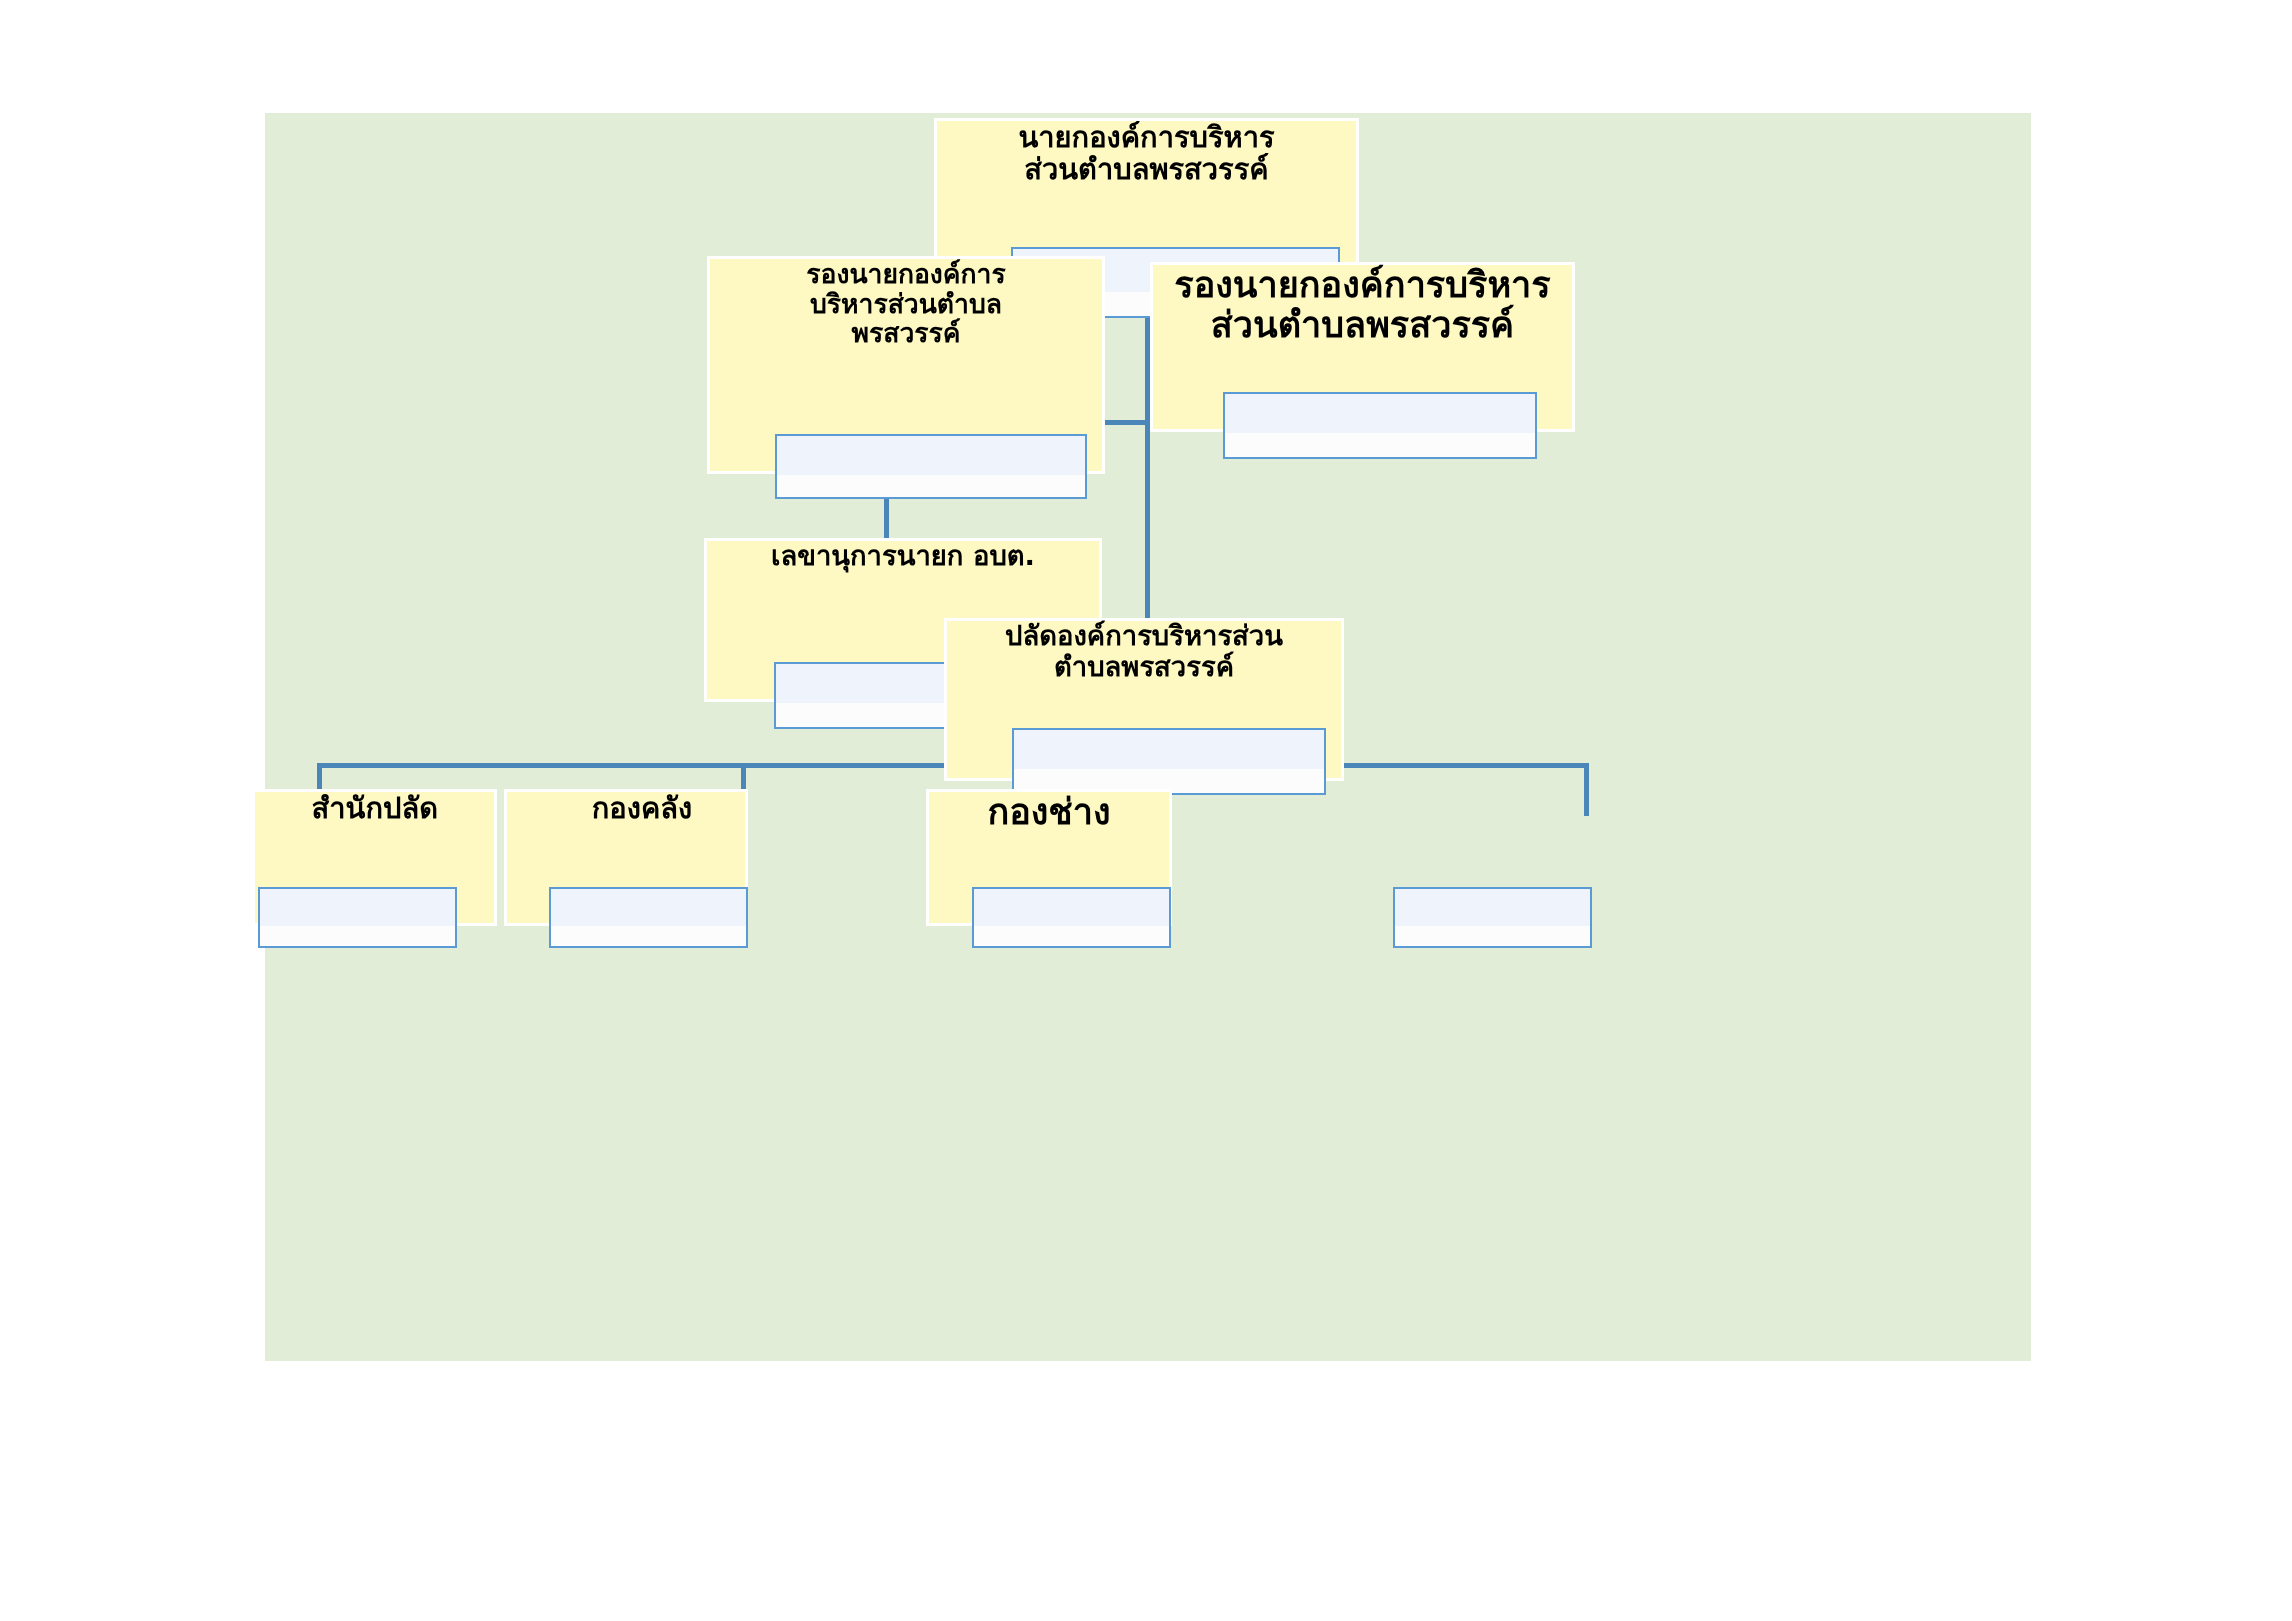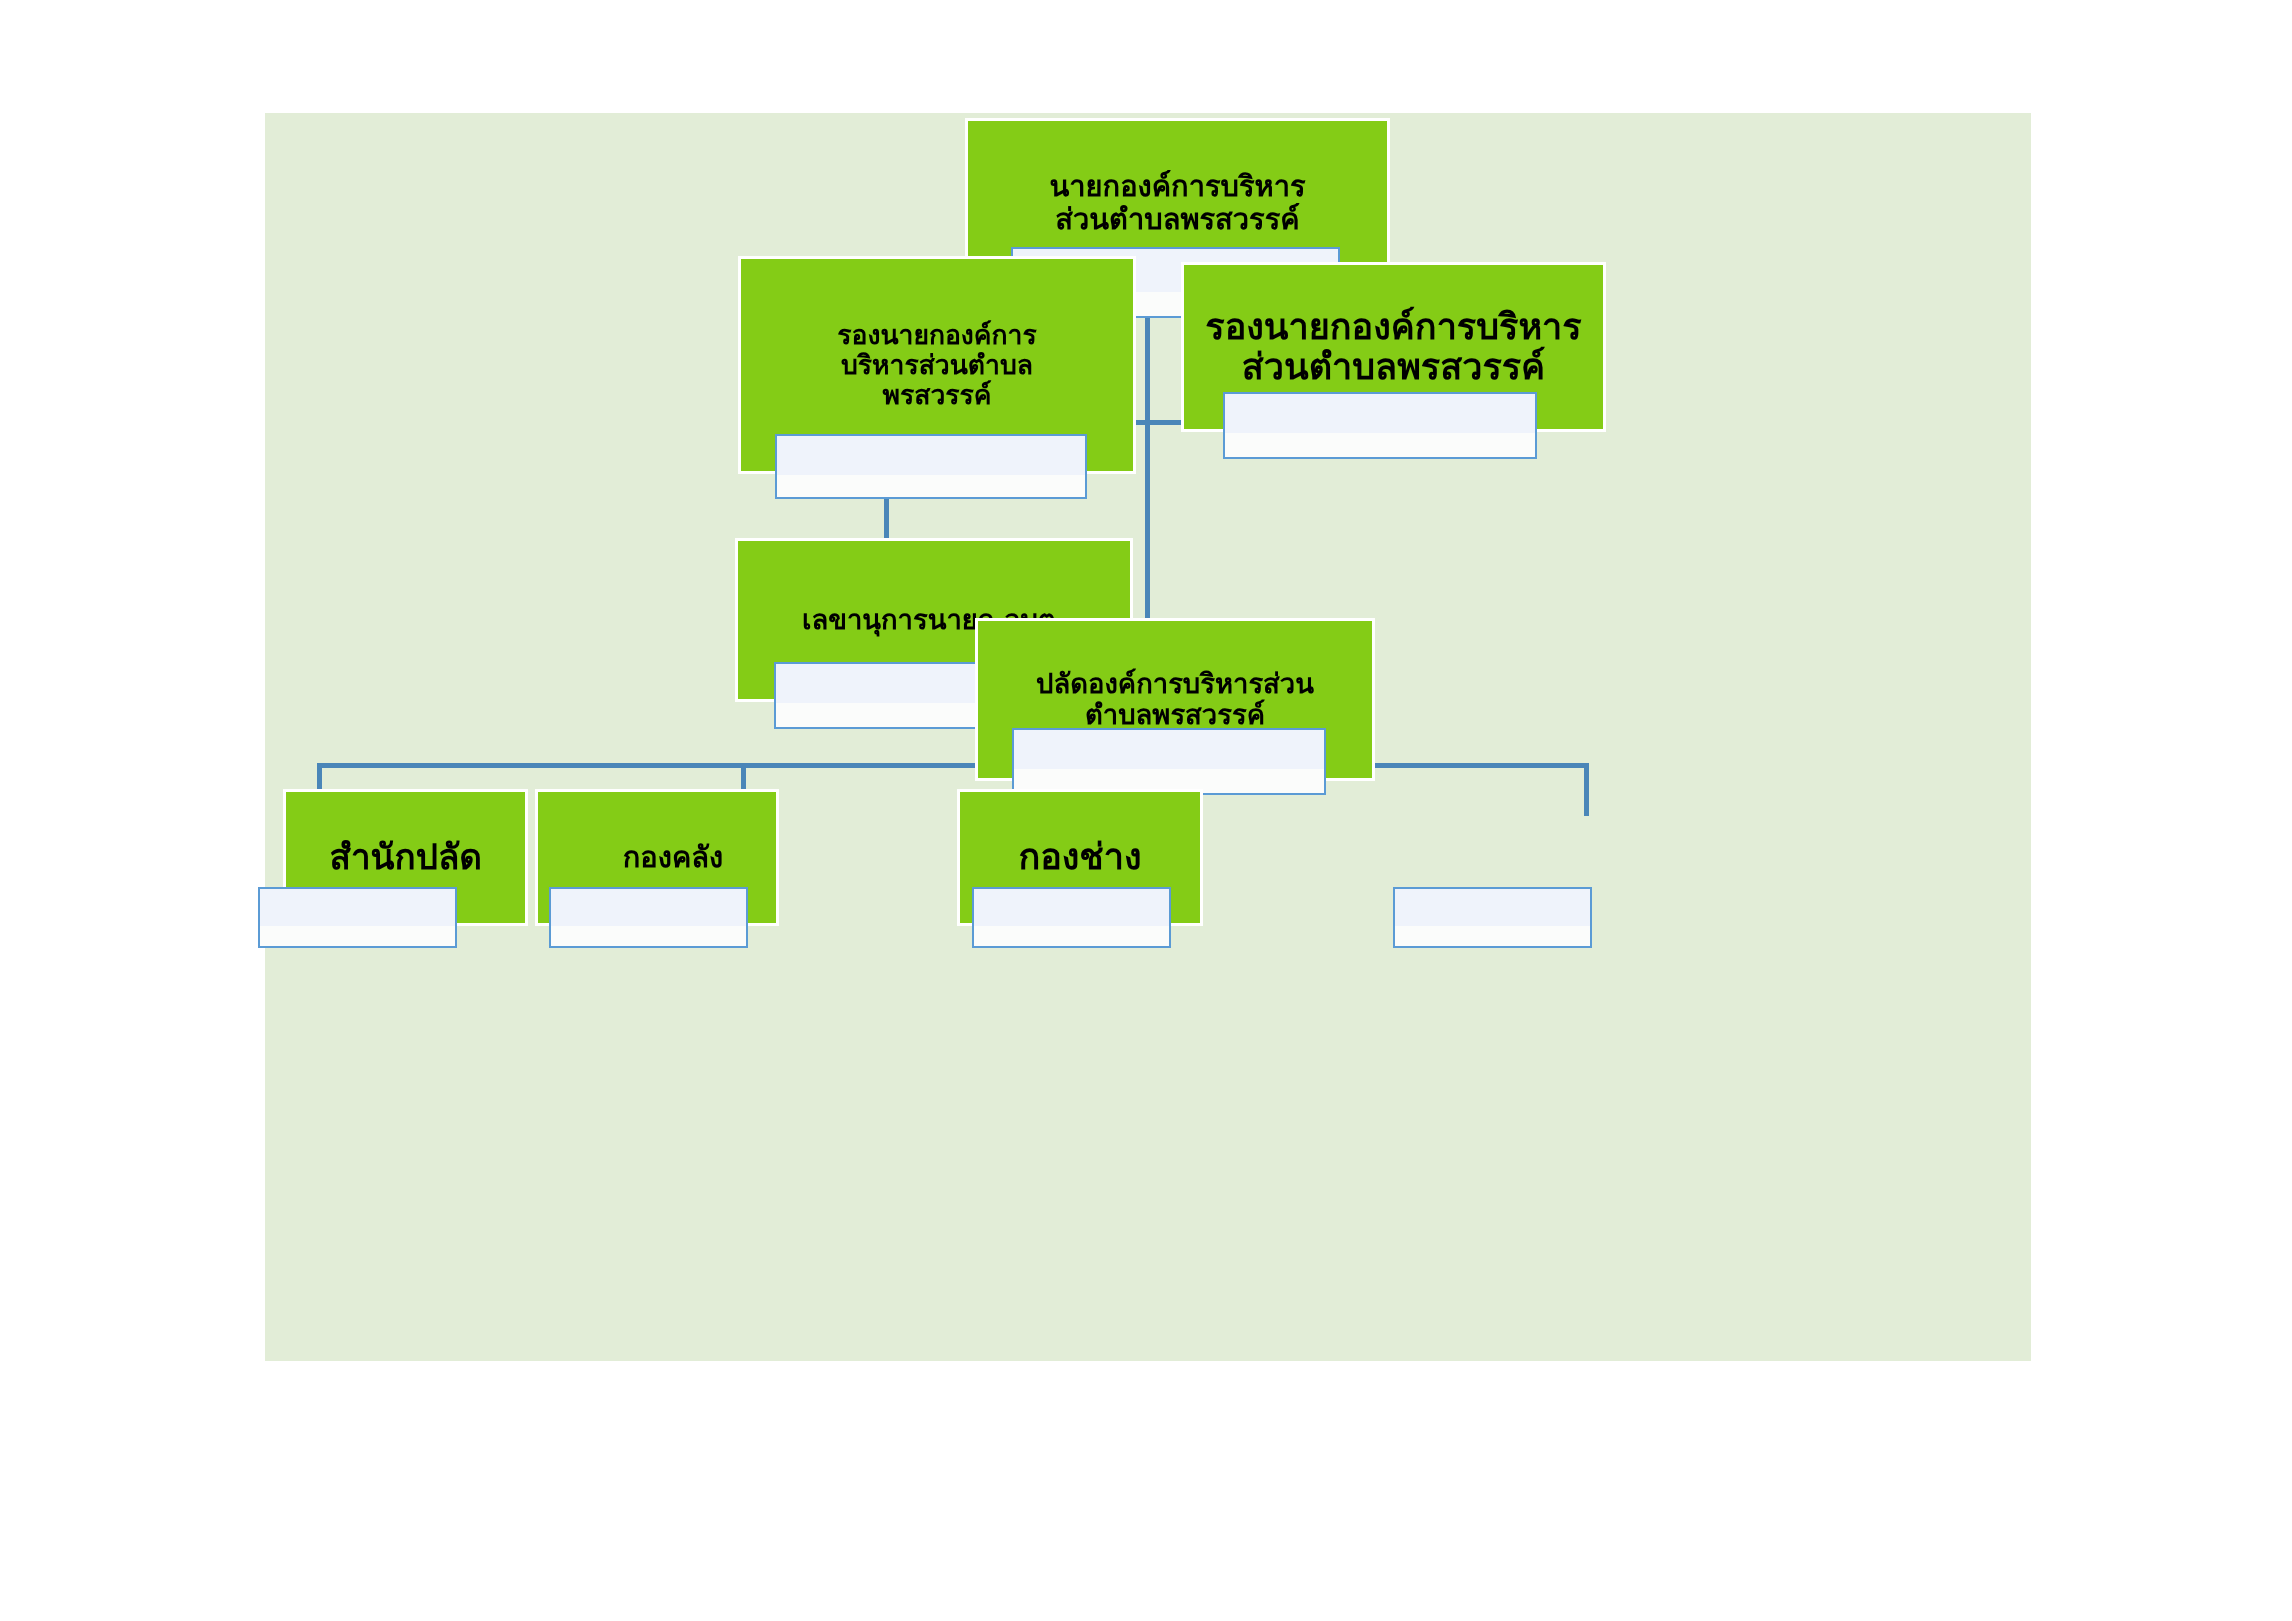--- a/index.html
+++ b/index.html
@@ -18,26 +18,25 @@
   
   .conn{position:absolute;background:#4A86B8;}
   .v{width:3.9px;}
   .h{height:3.9px;}
 
   
   .node{
     position:absolute;
     box-sizing:border-box;
     border:3.9px solid #FFFFFF;
-    background:#84cc16;
+    background:#fef9c3;
     display:flex;
-    align-items:center;
+    align-items:flex-start;
     justify-content:center;
     text-align:center;
-    margin-left:31px;
   }
   .node .label{
     color:#000000;
     font-weight:bold;
     line-height:1.12;
     padding:0 9.8px;
     white-space:pre-line;
     letter-spacing:0px;
   }
   
@@ -110,21 +109,21 @@
 
   <div class="node" style="left:679px; top:505px; width:400px; height:163px;">
     <span class="label" style="font-size:27.4px;">ปลัดองค์การบริหารส่วน
 ตำบลพรสวรรค์</span>
   </div>
   <div class="subpanel" style="left:747px; top:615px; width:314px; height:67px;">
     <div class="fill" style="width:100%;height:39px;"></div>
   </div>
 
   <div class="node" style="left:-12.7px; top:676px; width:245px; height:137px;">
-    <span class="label" style="font-size:35px;">สำนักปลัด</span>
+    <span class="label" style="font-size:29px;">สำนักปลัด</span>
   </div>
   <div class="subpanel" style="left:-6.9px; top:774px; width:199px; height:61px;">
     <div class="fill" style="width:100%;height:37px;"></div>
   </div>
 
   <div class="node" style="left:239px; top:676px; width:244px; height:137px;padding-left:32px;">
     <span class="label" style="font-size:29px;">กองคลัง</span>
   </div>
   <div class="subpanel" style="left:284px; top:774px; width:199px; height:61px;">
     <div class="fill" style="width:100%;height:37px;"></div>

